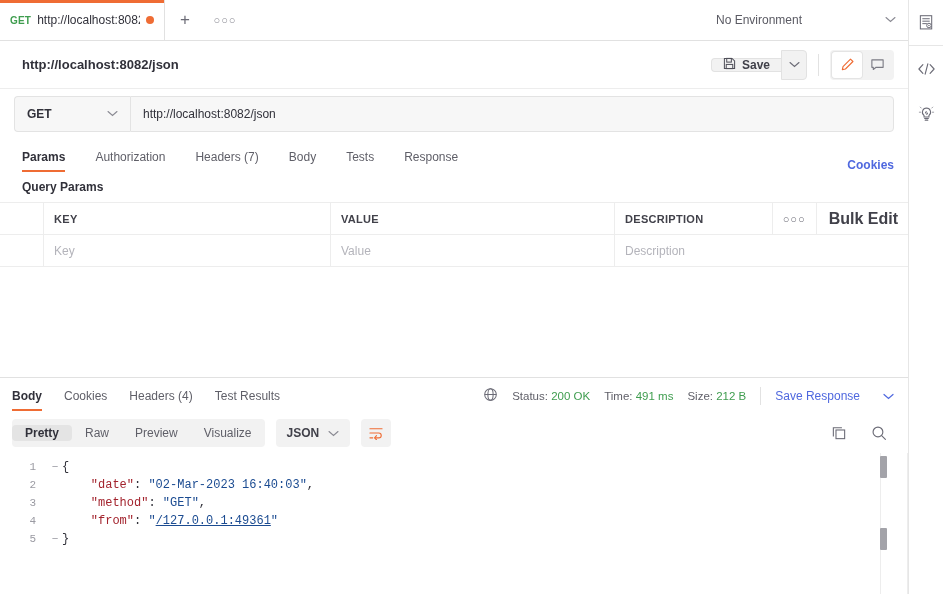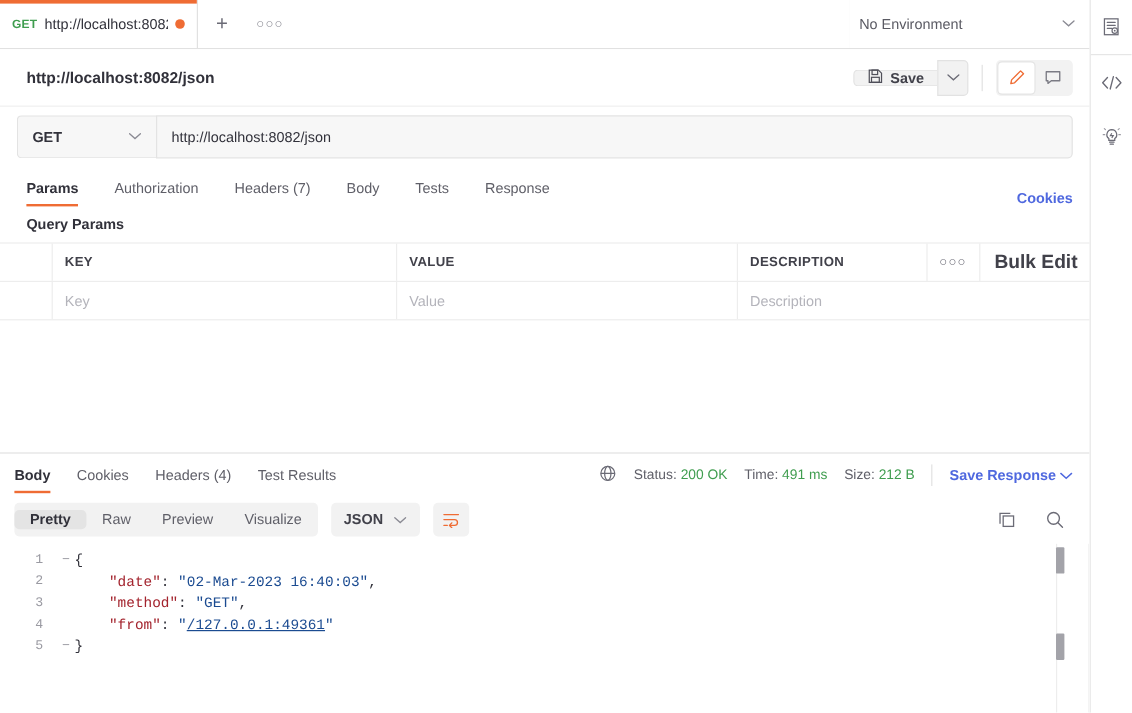--- a/index.html
+++ b/index.html
@@ -195,21 +195,21 @@
     margin-right: 22px; font-size: 12px; color: #5f5f68;
   }
   .restab.active { color: #31313a; font-weight: 600; }
   .restab.active::after {
     content: ""; position: absolute; left: 0; right: 0; bottom: 2px;
     height: 2px; background: #ef6c34;
   }
   .meta { display: flex; align-items: center; gap: 14px; font-size: 11.5px; color: #5f5f68; }
   .meta .val { color: #3f9d4f; }
   .meta-sep { width: 1px; height: 18px; background: #e2e2e2; }
-  .save-resp { font-size: 12px; font-weight: 700; color: #4f68df; display: flex; align-items: center; gap: 3px; }
+  .save-resp { font-size: 12px; font-weight: 400; color: #4f68df; display: flex; align-items: center; gap: 23px; }
 
   
   .body-toolbar {
     height: 40px; display: flex; align-items: center;
     padding: 0 14px 0 12px; flex: 0 0 40px;
   }
   .seg {
     display: flex; background: #f2f2f2; border-radius: 4px; height: 28px; align-items: center;
   }
   .seg-item {

